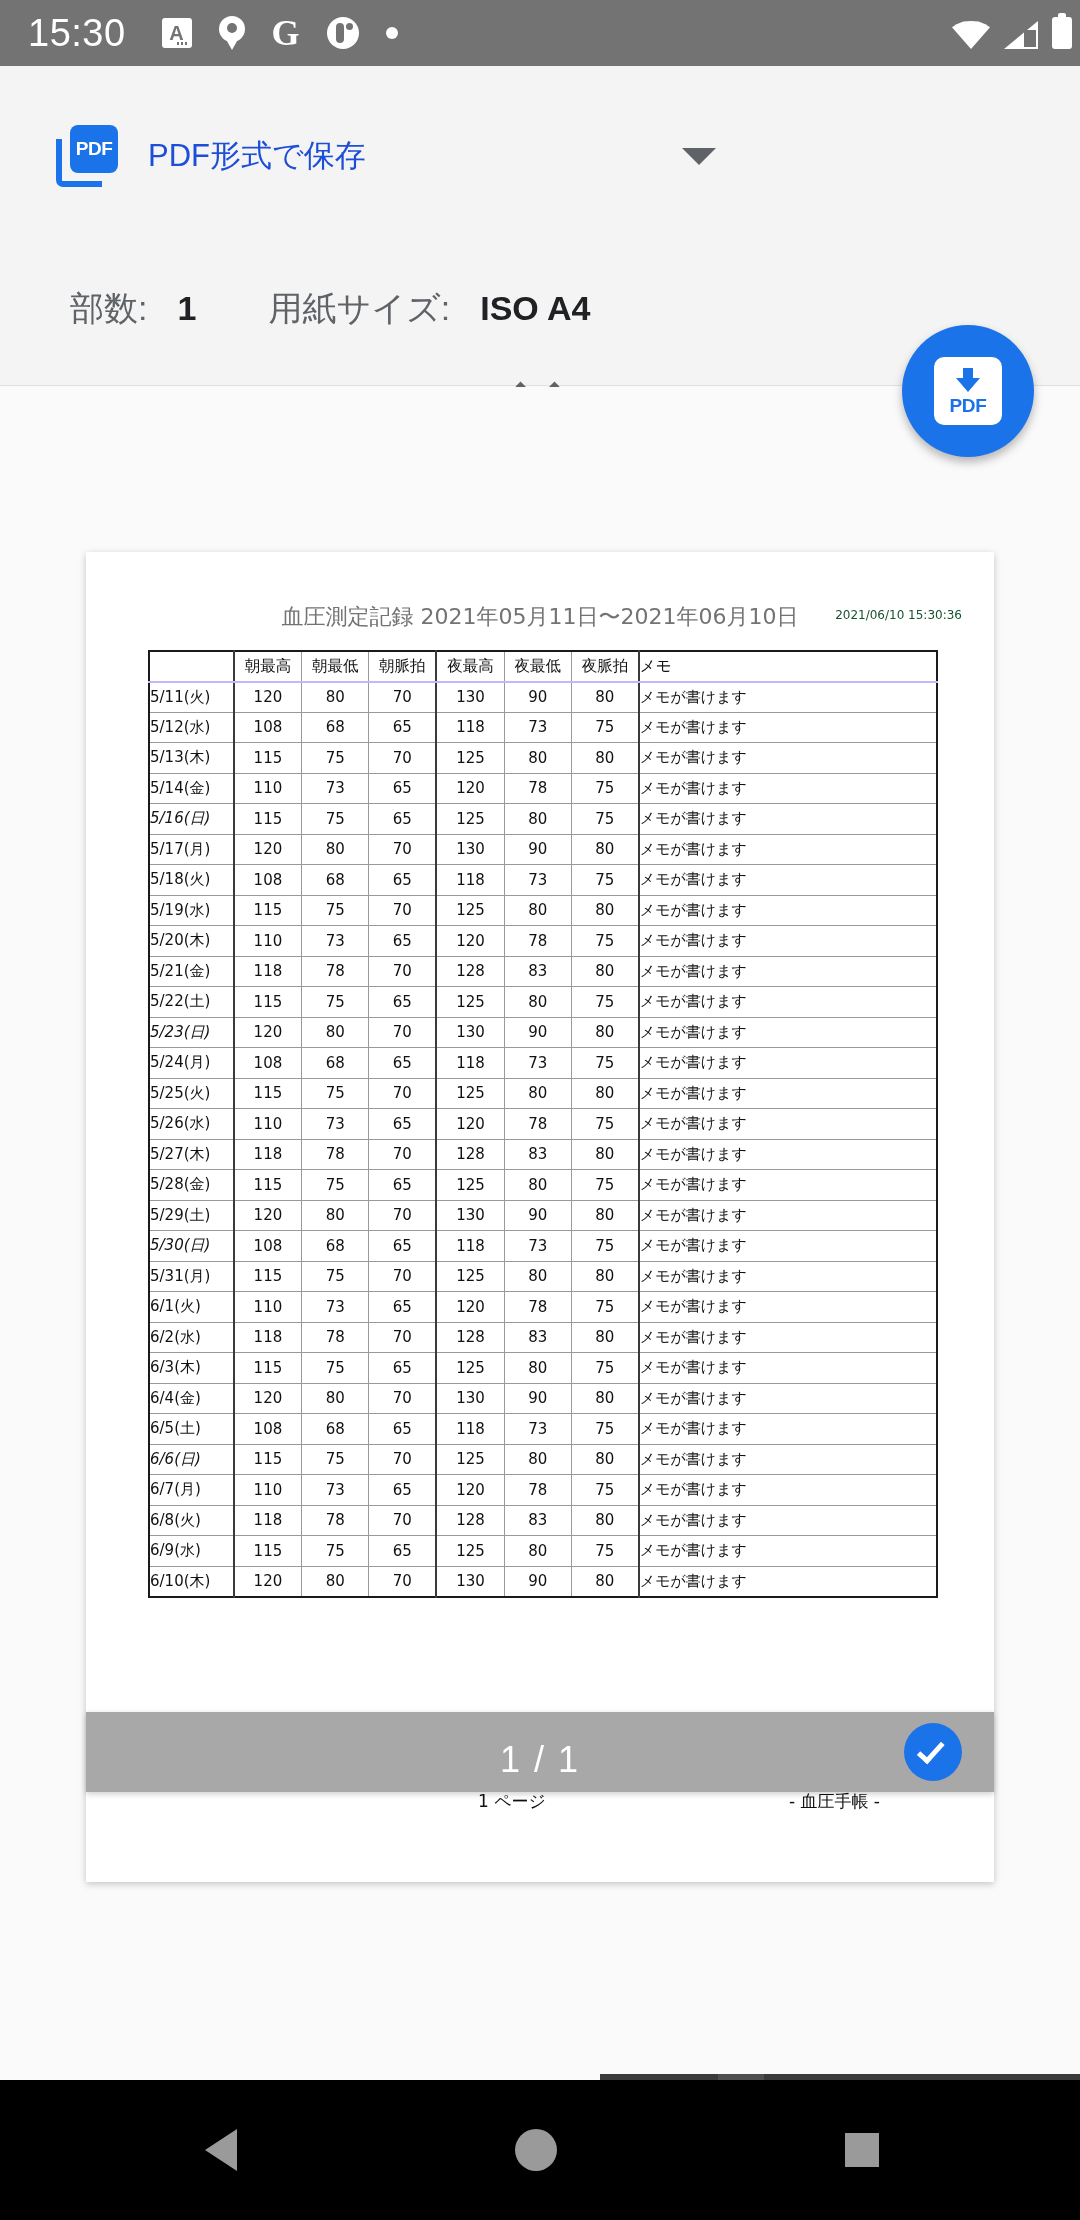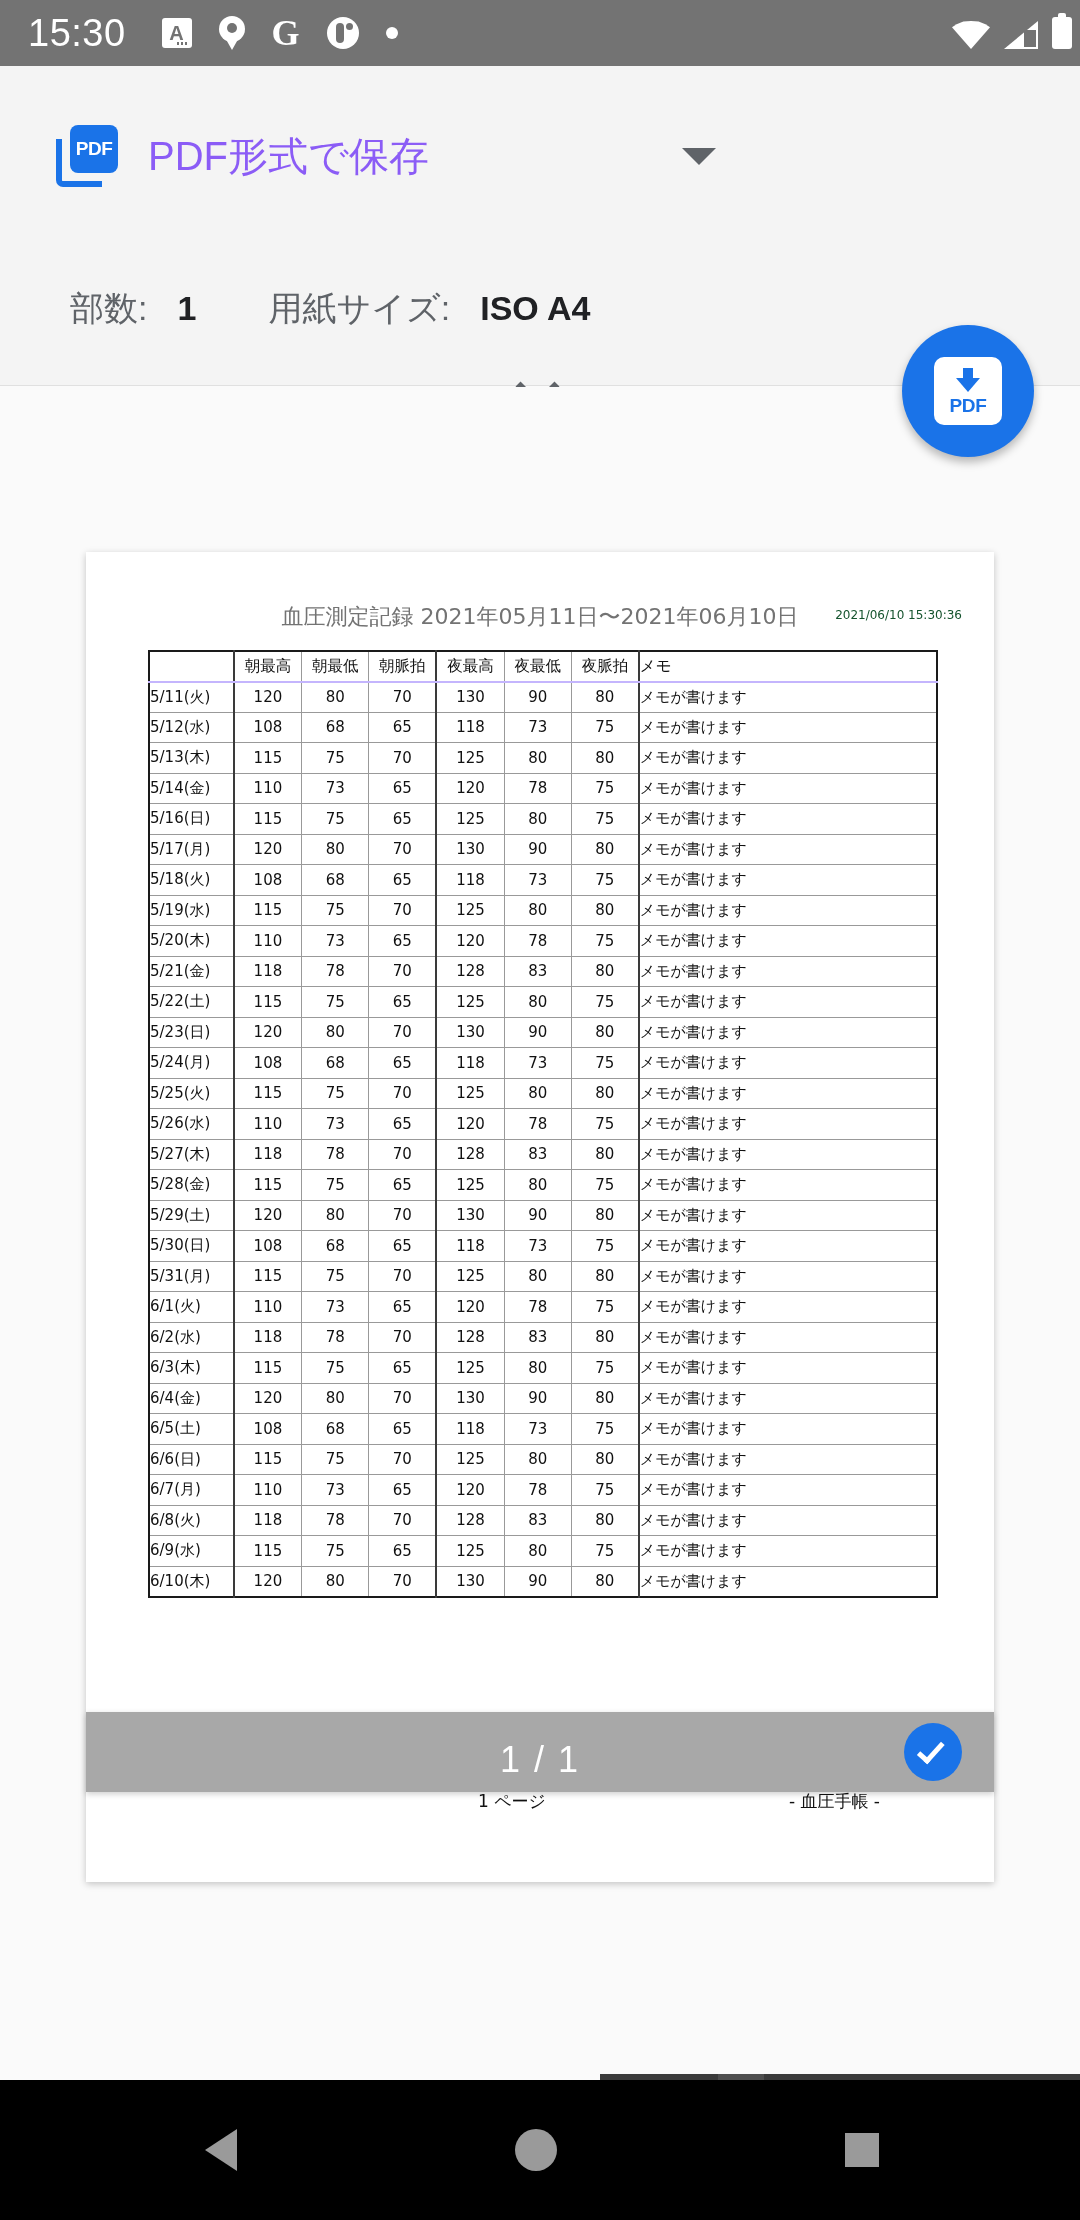--- a/index.html
+++ b/index.html
@@ -96,21 +96,21 @@
     position: absolute; left: 0; bottom: 0; width: 46px; height: 48px;
     border: 6px solid #1a73e8; border-top: none; border-right: none;
     border-radius: 0 0 0 7px;
   }
   .pdf-badge .front {
     position: absolute; right: 0; top: 0; width: 48px; height: 48px;
     background: #1a73e8; border-radius: 8px;
     color: #fff; font-size: 19px; font-weight: bold; letter-spacing: -0.5px;
     display: flex; align-items: center; justify-content: center;
   }
-  .dest-title { font-size: 40px; color: #8b5cf6; white-space: nowrap; }
+  .dest-title { font-size: 31px; color: #1d4ed8; white-space: nowrap; }
   .dest-caret {
     margin-left: auto; width: 0; height: 0;
     border-left: 17px solid transparent; border-right: 17px solid transparent;
     border-top: 17px solid #5f6368;
   }
   .opts-row {
     position: absolute; top: 220px; left: 70px; width: 940px;
     display: flex; align-items: baseline; font-size: 34px;
   }
   .opt-label { color: #5f6368; }
@@ -191,21 +191,21 @@
   table.bp th { font-size: 15.5px; }
   table.bp thead tr th { border-bottom: 2px solid #c4b5fd; }
   table.bp col.c-date  { width: 86px; }
   table.bp col.c-num   { width: 70px; }
   table.bp col.c-memo  { width: 314px; }
   .cell-date { text-align: left;   padding-left: 7px; }
   .cell-num  { text-align: center; }
   .cell-memo { text-align: left;   padding-left: 7px; }
   .sep-left  { border-left: 2px solid #3a3a3a !important; }
   .sat { color: #2424c8; }
-  .sun { color: #e02020; }
+  .sun { color: #e02020; font-style: italic; }
   .hi  { color: #d01414; }
   .doc-foot {
     position: absolute; left: 62px; right: 62px; bottom: 62px;
     height: 30px; font-family: "DejaVu Sans", sans-serif; font-size: 17px; color: #111;
   }
   .doc-foot .pg { position: absolute; left: 330px; top: 0; }
   .doc-foot .bk { position: absolute; right: 52px; top: 0; }
 
   
   .pagebar {

